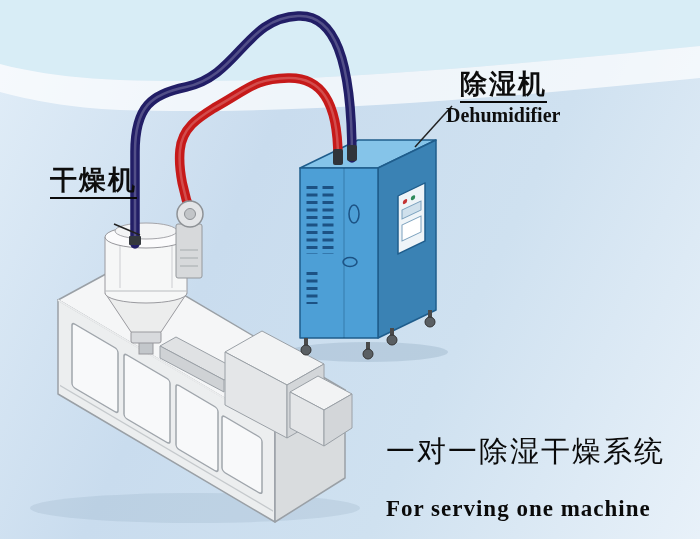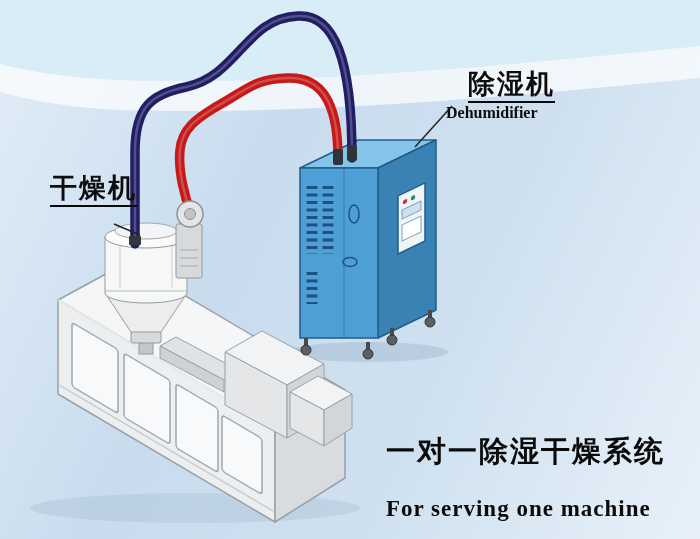--- a/index.html
+++ b/index.html
@@ -15,27 +15,27 @@
   }
   .stage svg{position:absolute;inset:0;display:block;}
   .label{position:absolute;color:#0d0d0d;line-height:1.05;}
   .label .cn{
     font-size:27px;font-weight:700;display:inline-block;
     border-bottom:2px solid #0a0a0a;padding-bottom:3px;margin-bottom:2px;
     letter-spacing:2px;
   }
   .label .en{
     font-family:"Liberation Serif", serif;
-    font-size:16px;font-weight:700;
+    font-size:20px;font-weight:700;
   }
-  .hopper-label{left:50px;top:174px;}
+  .hopper-label{left:50px;top:166px;}
   .dehu-label{left:446px;top:70px;}
-  .dehu-label .cn{margin-left:22px;}
+  .dehu-label .cn{margin-left:14px;}
   .caption{position:absolute;left:386px;top:432px;color:#0a0a0a;}
-  .caption .cn{font-size:29px;font-weight:700;letter-spacing:2px;}
+  .caption .cn{font-size:29px;font-weight:400;letter-spacing:2px;}
   .caption .en{
     font-family:"Liberation Serif", serif;
     font-size:23px;font-weight:700;margin-top:24px;letter-spacing:1px;
   }
 </style>
 </head>
 <body>
 
 <div class="stage">
 

